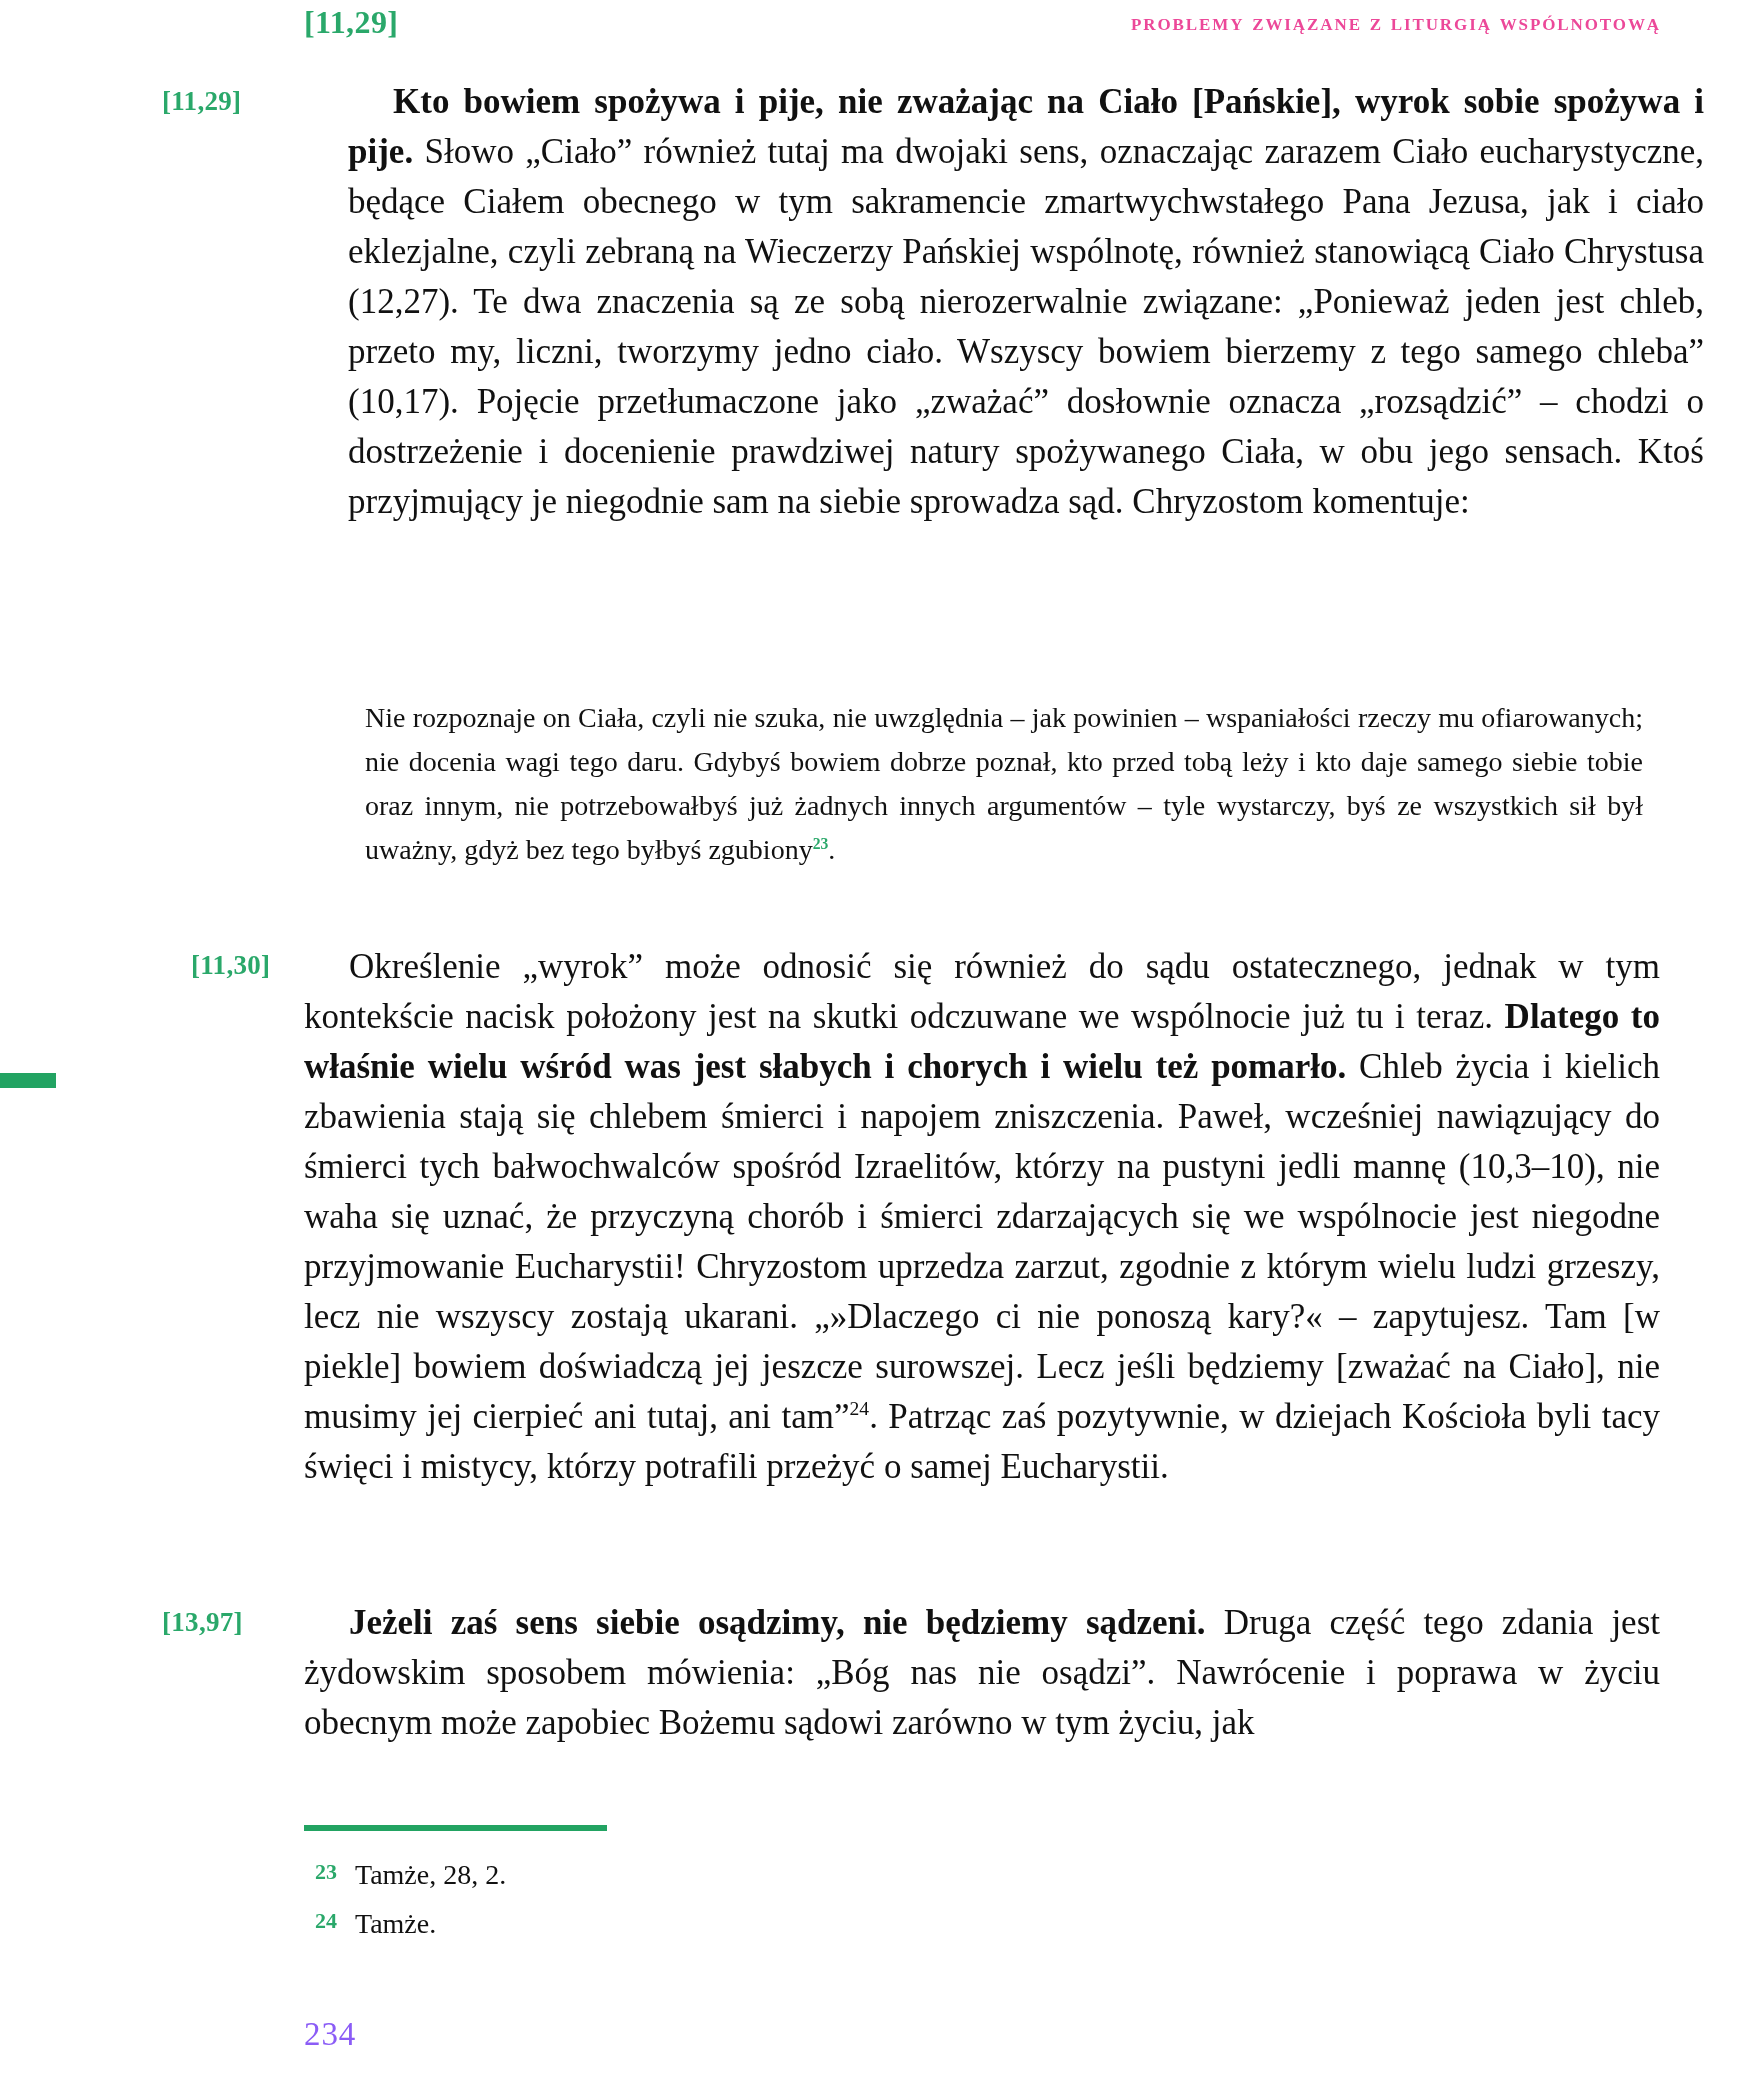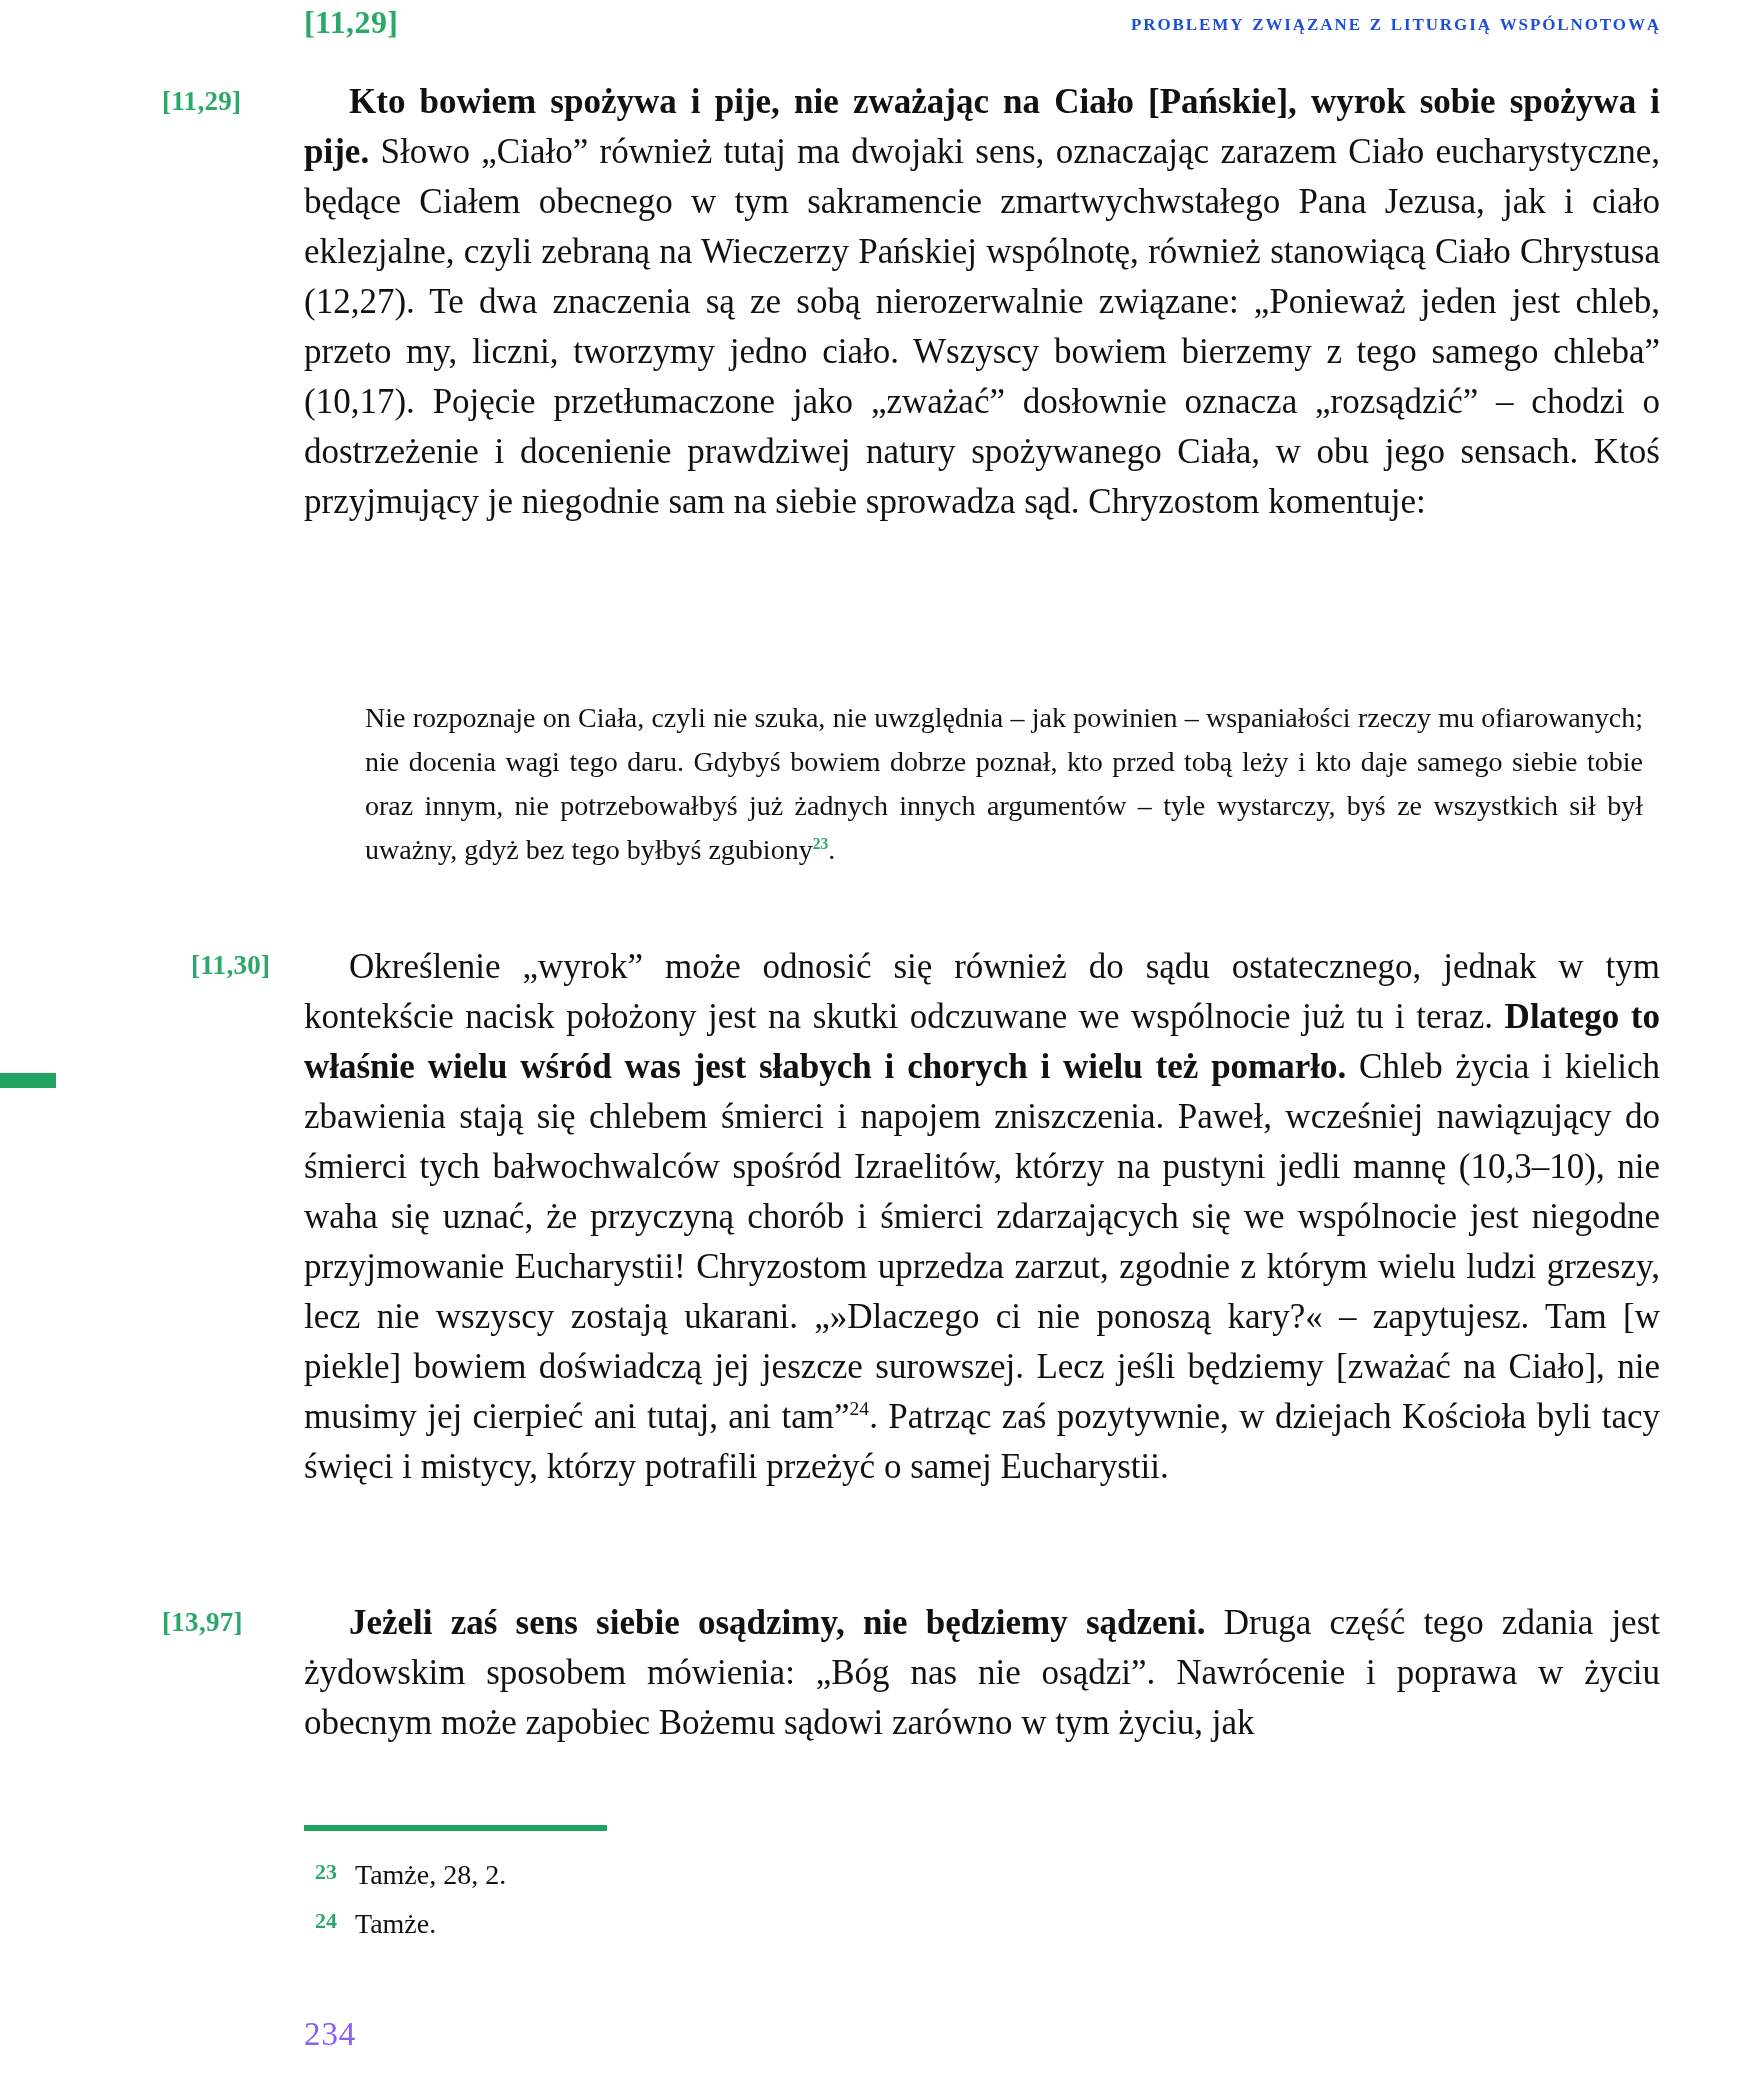--- a/index.html
+++ b/index.html
@@ -37,21 +37,21 @@
     font-size: 32px;
     color: #2aa86a;
     font-weight: 700;
     letter-spacing: 0.4px;
   }
   .rh-title {
     position: absolute;
     right: 86px;
     top: 8.7px;
     font-size: 23.6px;
-    color: #1d4ed8;
+    color: #ec4899;
     font-variant: small-caps;
     text-transform: lowercase;
     letter-spacing: 1.9px;
     font-weight: 600;
     white-space: nowrap;
   }
 
   
   .verse-tab {
     position: absolute;
@@ -179,21 +179,21 @@
 
   <div class="running-head">
     <div class="rh-folio">[11,29]</div>
     <div class="rh-title">PROBLEMY ZWIĄZANE Z LITURGIĄ WSPÓLNOTOWĄ</div>
   </div>
 
   <div class="bleed-mark"></div>
 
   <div class="verse-tab" style="top:86px;">[11,29]</div>
 
-  <div class="col" style="top:77px;">
+  <div class="col" style="top:77px;margin-left:44px;">
     <p class="body"><span class="lead-indent"></span><b>Kto bowiem spożywa i pije, nie zważając na Ciało [Pańskie], wyrok sobie spożywa i pije.</b><span> Słowo „Ciało” również tutaj ma dwojaki sens, oznaczając zarazem Ciało eucharystyczne, będące Ciałem obecnego w tym sakramencie zmartwychwstałego Pana Jezusa, jak i ciało eklezjalne, czyli zebraną na Wieczerzy Pańskiej wspólnotę, również stanowiącą Ciało Chrystusa (12,27). Te dwa znaczenia są ze sobą nierozerwalnie związane: „Ponieważ jeden jest chleb, przeto my, liczni, tworzymy jedno ciało. Wszyscy bowiem bierzemy z tego samego chleba” (10,17). Pojęcie przetłumaczone jako „zważać” dosłownie oznacza „rozsądzić” – chodzi o dostrzeżenie i docenienie prawdziwej natury spożywanego Ciała, w obu jego sensach. Ktoś przyjmujący je niegodnie sam na siebie sprowadza sąd. Chryzostom komentuje:</span></p>
   </div>
 
   <div class="quote" style="top:680px;">
     <p class="quote-text"><span>Nie rozpoznaje on Ciała, czyli nie szuka, nie uwzględnia – jak powinien – wspaniałości rzeczy mu ofiarowanych; nie docenia wagi tego daru. Gdybyś bowiem dobrze poznał, kto przed tobą leży i kto daje samego siebie tobie oraz innym, nie potrzebowałbyś już żadnych innych argumentów – tyle wystarczy, byś ze wszystkich sił był uważny, gdyż bez tego byłbyś zgubiony</span><sup class="fn">23</sup><span>.</span></p>
   </div>
 
   <div class="verse-tab" style="top:950px;margin-left:29px;">[11,30]</div>
 
   <div class="col" style="top:942px;">

